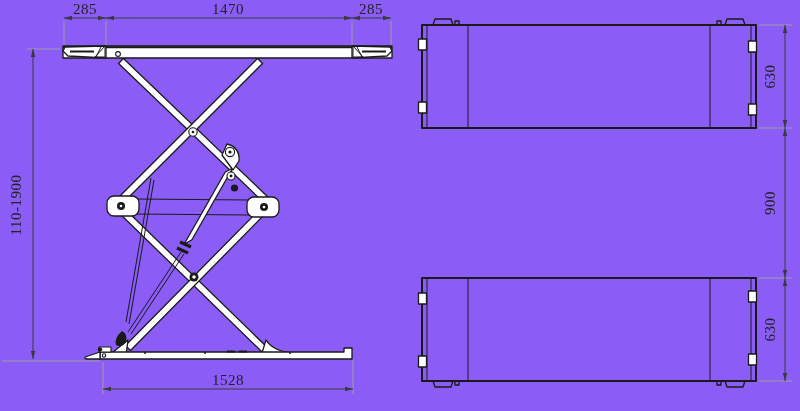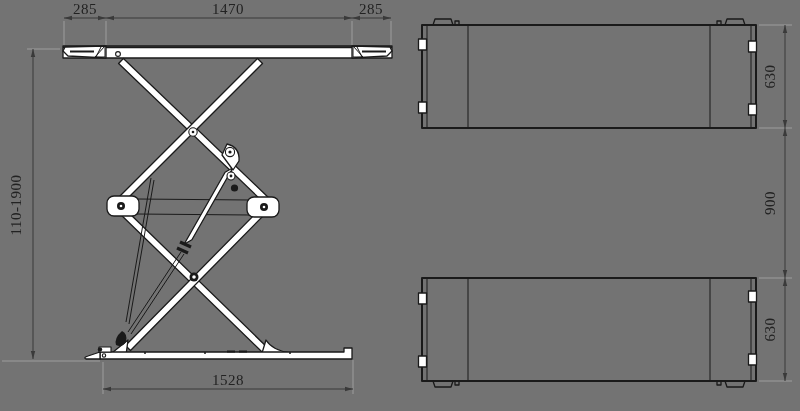--- a/index.html
+++ b/index.html
@@ -1,16 +1,16 @@
 <!DOCTYPE html>
 <html><head>
 <meta charset="utf-8">
 <style>
   html,body{margin:0;padding:0;background:#fff;}
-  .stage{position:relative;width:800px;height:411px;background:#737373;overflow:hidden;}
+  .stage{position:relative;width:800px;height:411px;background:#8b5cf6;overflow:hidden;}
   svg{display:block;}
   .ln  {stroke:#1a1a1a;fill:none;stroke-width:1.3;stroke-linejoin:round;stroke-linecap:round;}
   .ln2 {stroke:#1a1a1a;fill:none;stroke-width:2;stroke-linejoin:round;}
   .thin{stroke:#1a1a1a;fill:none;stroke-width:1;}
   .wht {fill:#ffffff;stroke:#1a1a1a;stroke-width:1.3;stroke-linejoin:round;}
   .whtthin{fill:#ffffff;stroke:#1a1a1a;stroke-width:1.1;stroke-linejoin:round;}
   .dim {stroke:#3a3a3a;stroke-width:1;fill:none;}
   .ext {stroke:#9e9e9e;stroke-width:1;fill:none;}
   .arr {fill:#3a3a3a;stroke:none;}
   .dk  {fill:#1a1a1a;stroke:none;}

